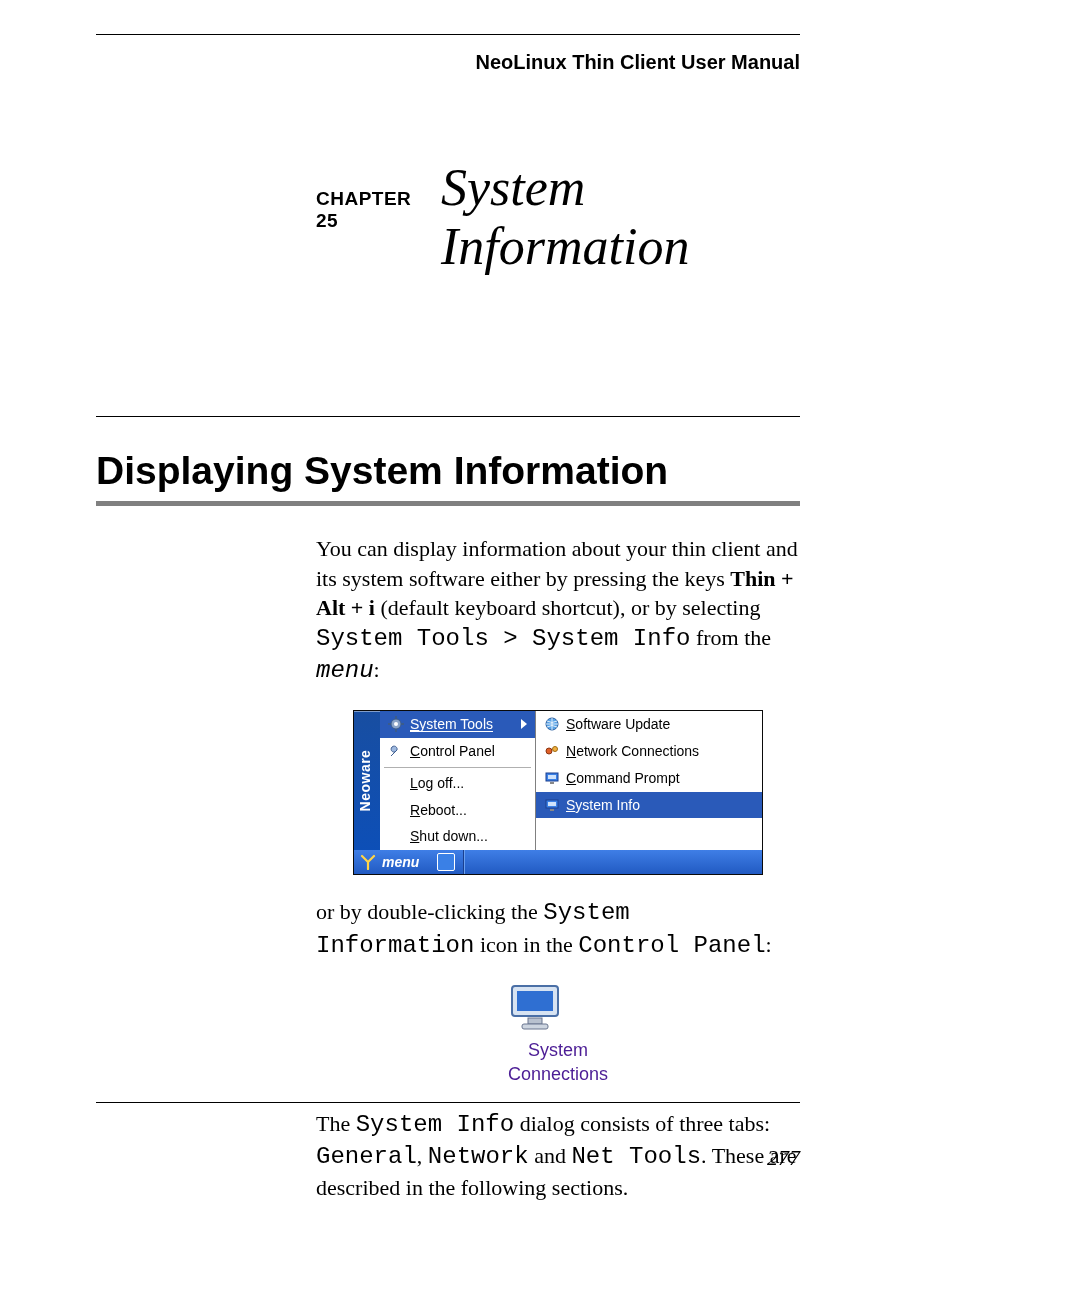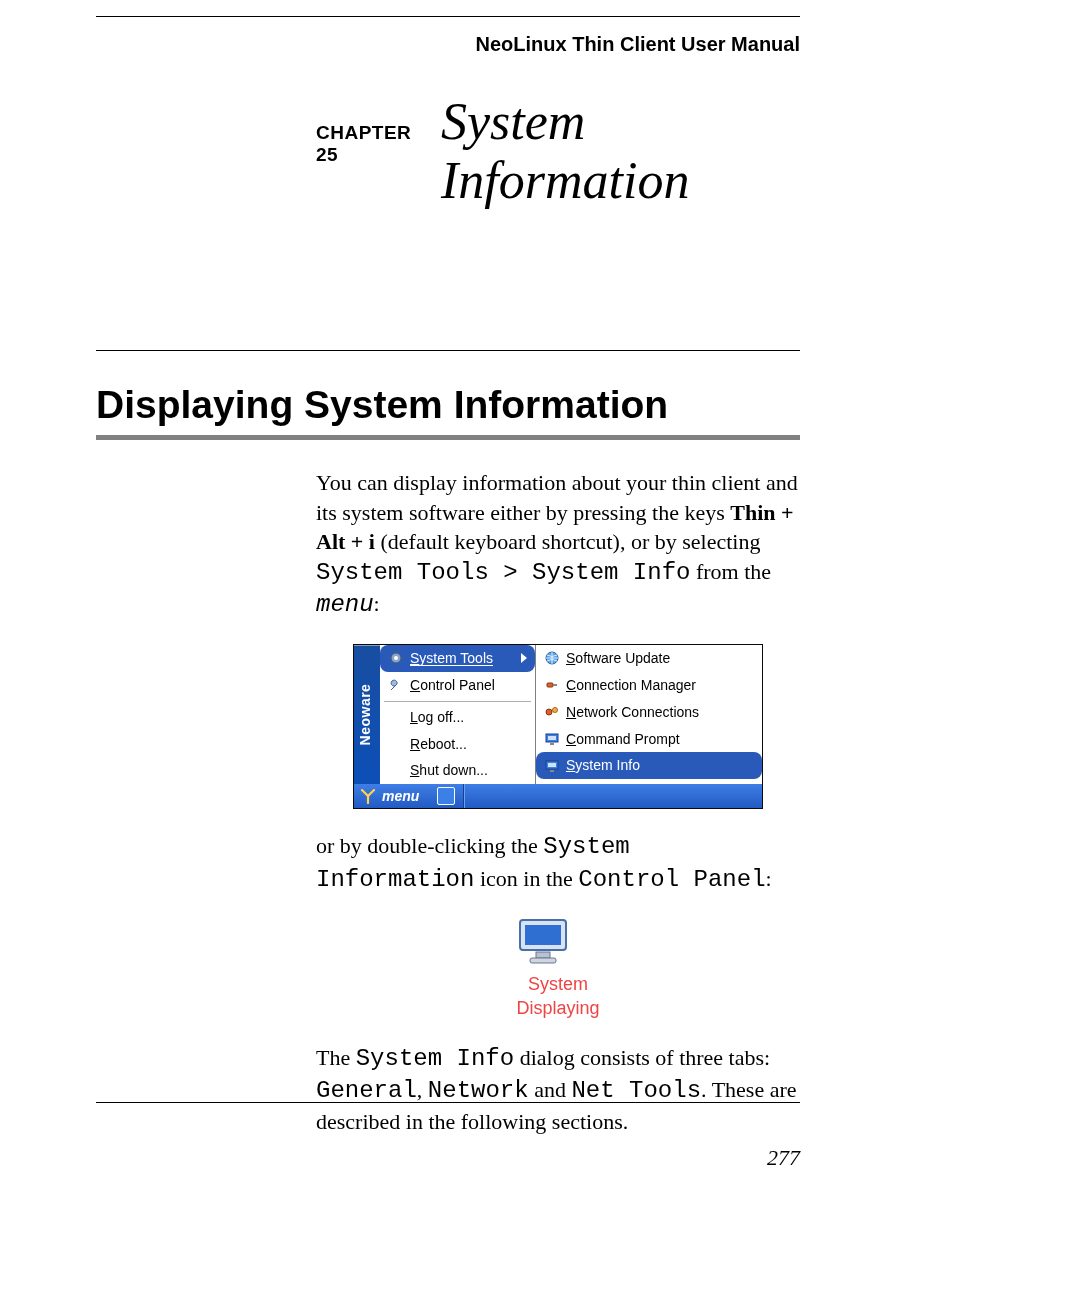--- a/index.html
+++ b/index.html
@@ -7,40 +7,40 @@
     padding: 0;
     background: #fff;
     font-family: "Times New Roman", Times, serif;
     color: #000;
     width: 1080px;
   }
   .page {
     box-sizing: border-box;
     width: 896px;
     min-height: 1311px;
-    padding: 16px 96px 40px 96px;
+    padding: 34px 96px 40px 96px;
     position: relative;
   }
   hr.rule {
     border: none;
     border-top: 1.5px solid #000;
     margin: 0;
   }
   .header-title {
     font-family: "Gill Sans", "Segoe UI", Verdana, Arial, sans-serif;
     font-weight: bold;
     font-size: 20px;
     text-align: right;
     margin: 16px 0 10px 0;
   }
   .chapter-row {
     display: flex;
     align-items: baseline;
     gap: 16px;
-    margin-top: 36px;
+    margin-top: 84px;
     margin-left: 220px;
     margin-bottom: 140px;
   }
   .chapter-label {
     font-family: "Gill Sans", "Segoe UI", Verdana, Arial, sans-serif;
     font-weight: bold;
     font-size: 19px;
     letter-spacing: 0.5px;
   }
   .chapter-title {
@@ -119,21 +119,20 @@
     align-items: center;
     gap: 6px;
     padding: 4px 8px;
     white-space: nowrap;
     color: #000;
     position: relative;
   }
   .menu-item.hover {
     background: #2a5ab9;
     color: #fff;
-    border-radius: 8px;
   }
   .menu-item.hover .ul { border-bottom-color: #fff; }
   .ul {
     border-bottom: 1px solid #000;
     display: inline-block;
     line-height: 1;
   }
   .submenu-arrow {
     margin-left: auto;
     width: 0; height: 0;
@@ -174,21 +173,21 @@
   .menu-shot .menu-col.right .menu-item:last-child {  }
 
   
   svg { display:block; }
 
   
   .sys-icon-shot {
     text-align: center;
     font-family: "Segoe UI", Verdana, Arial, sans-serif;
     font-size: 18px;
-    color: #ef4444;
+    color: #4c1d95;
   }
   .sys-icon-img { margin: 0 auto 6px auto; }
 
   .page-number {
     position: absolute;
     right: 96px;
     bottom: 140px;
     font-style: italic;
     font-size: 22px;
     margin-left: 10px;
@@ -271,29 +270,20 @@
 
           <div class="menu-col right">
             <div class="menu-item">
               <span class="mi-icon">
                   <svg viewBox="0 0 16 16">
                     <circle cx="8" cy="8" r="6" fill="#5aa3e6" stroke="#2a5fa0"></circle>
                     <path d="M2 8 H14 M8 2 V14 M3 5 Q8 8 13 5 M3 11 Q8 8 13 11" fill="none" stroke="#fff" stroke-width="0.8"></path>
                   </svg>
                 </span>
               <span><span style="text-decoration: underline;">S</span>oftware Update</span>
-            </div>
-            <div class="menu-item">
-              <span class="mi-icon">
-                  <svg viewBox="0 0 16 16">
-                    <rect x="3" y="6" width="6" height="4" rx="1" fill="#e06028" stroke="#8a3410"></rect>
-                    <rect x="9" y="7" width="4" height="2" fill="#888"></rect>
-                  </svg>
-                </span>
-              <span><span style="text-decoration: underline;">C</span>onnection Manager</span>
             </div>
             <div class="menu-item">
               <span class="mi-icon">
                   <svg viewBox="0 0 16 16">
                     <circle cx="5" cy="8" r="3" fill="#e06028" stroke="#8a3410"></circle>
                     <circle cx="11" cy="6" r="2.5" fill="#f0b040" stroke="#a06a10"></circle>
                   </svg>
                 </span>
               <span><span style="text-decoration: underline;">N</span>etwork Connections</span>
             </div>
@@ -342,21 +332,21 @@
       <div class="sys-icon-shot">
         <div class="sys-icon-img">
           <svg width="54" height="48" viewBox="0 0 54 48">
             <rect x="4" y="2" width="46" height="30" rx="3" fill="#d7e3f2" stroke="#4a6fa6" stroke-width="2"></rect>
             <rect x="9" y="7" width="36" height="20" fill="#2f6fd2"></rect>
             <rect x="20" y="34" width="14" height="6" fill="#b8c1cf" stroke="#6a7690"></rect>
             <rect x="14" y="40" width="26" height="5" rx="2" fill="#cdd5e0" stroke="#6a7690"></rect>
           </svg>
         </div>
         <div>System</div>
-        <div>Displaying</div>
+        <div>Connections</div>
       </div>
     </div>
 
     <p>
       <span>The </span><span class="sf">System Info</span><span> dialog consists of three tabs: </span><span class="sf">General</span><span>, </span><span class="sf">Network</span><span> and </span><span class="sf">Net Tools</span><span>. These are described in the following sections.</span>
     </p>
   </div>
 
   <hr class="footer-rule">
   <div class="page-number">277</div>

